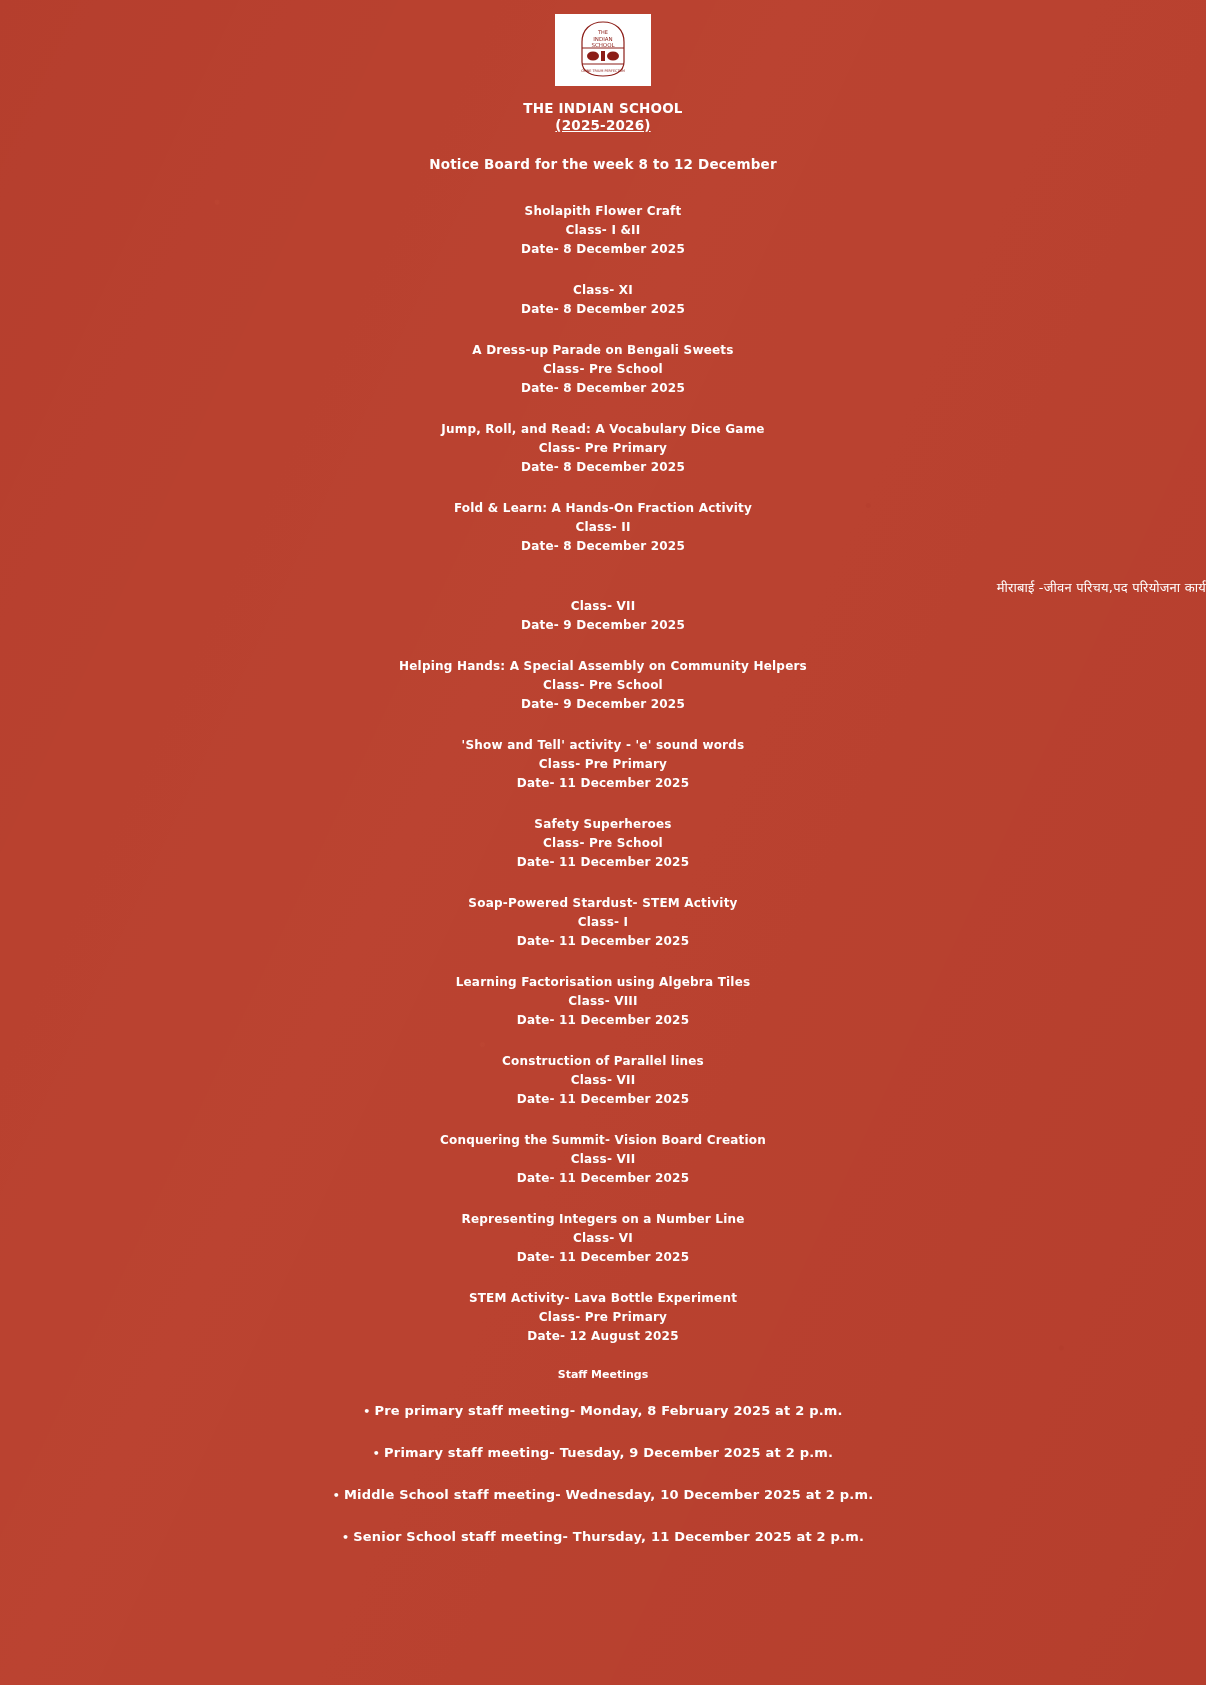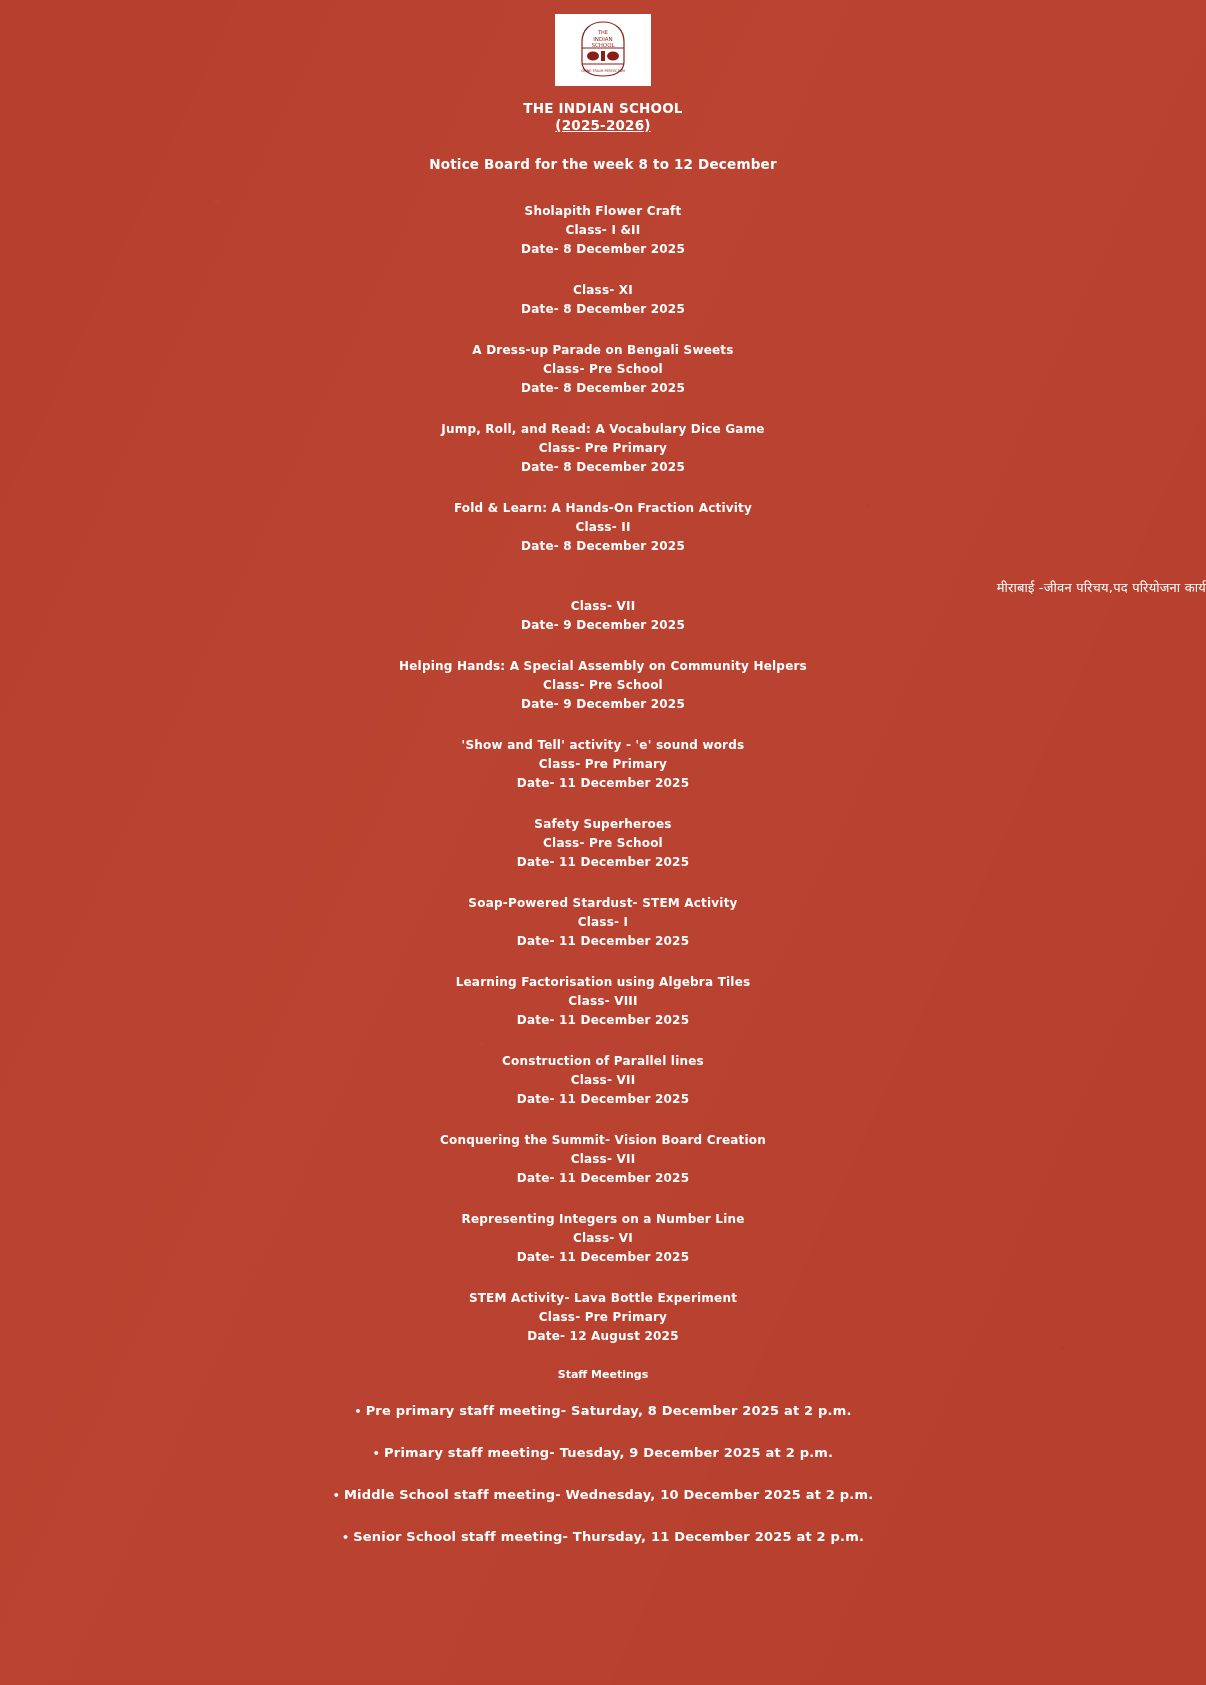--- a/index.html
+++ b/index.html
@@ -228,21 +228,21 @@
       <div class="event-class">Class- Pre Primary</div>
       <div class="event-date">Date- 12 August 2025</div>
     </div>
 
   </div>
 
   <div class="staff-heading">Staff Meetings</div>
 
   <ul class="meeting-list">
     <li class="meeting-item">
-      <span class="bullet">•</span><span>Pre primary staff meeting- Saturday, 8 December 2025 at 2 p.m.</span>
+      <span class="bullet">•</span><span>Pre primary staff meeting- Monday, 8 February 2025 at 2 p.m.</span>
     </li>
     <li class="meeting-item">
       <span class="bullet">•</span><span>Primary staff meeting- Tuesday, 9 December 2025 at 2 p.m.</span>
     </li>
     <li class="meeting-item">
       <span class="bullet">•</span><span>Middle School staff meeting- Wednesday, 10 December 2025 at 2 p.m.</span>
     </li>
     <li class="meeting-item">
       <span class="bullet">•</span><span>Senior School staff meeting- Thursday, 11 December 2025 at 2 p.m.</span>
     </li>

